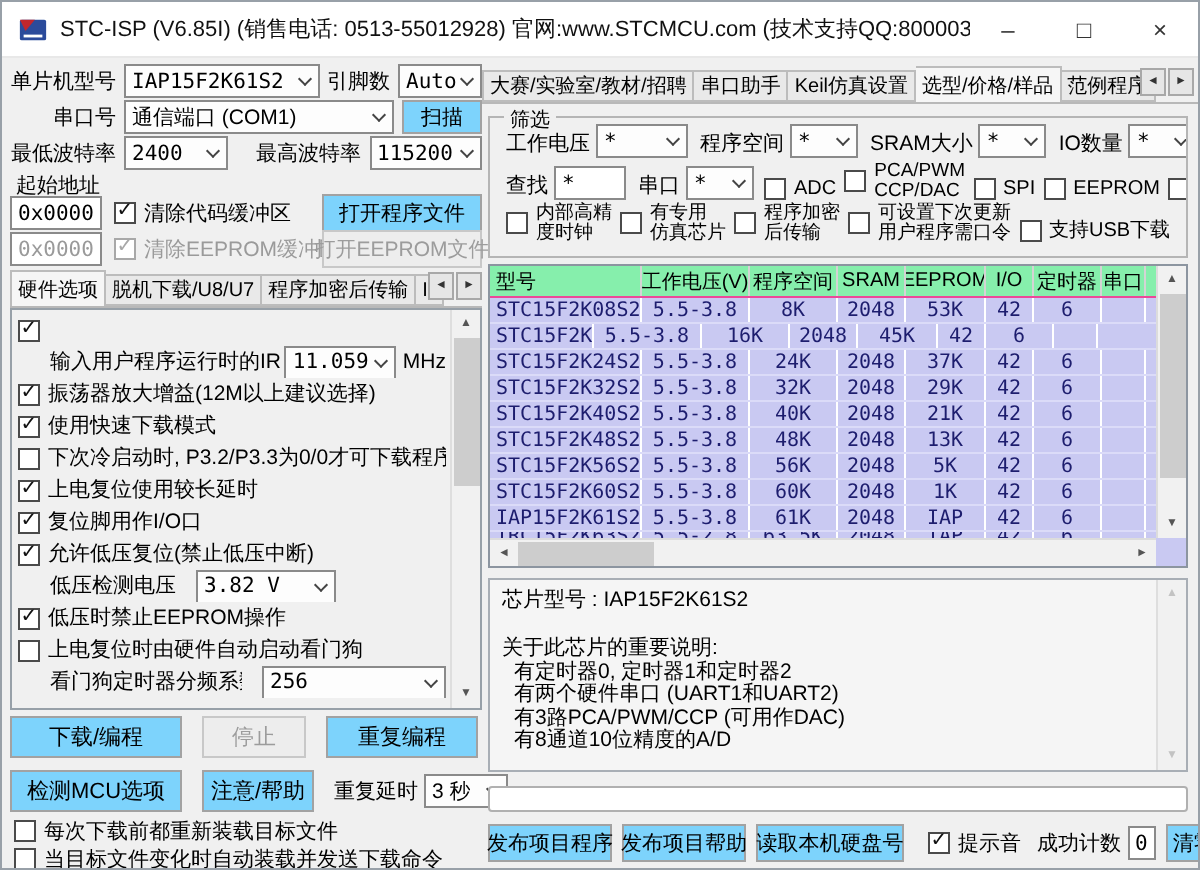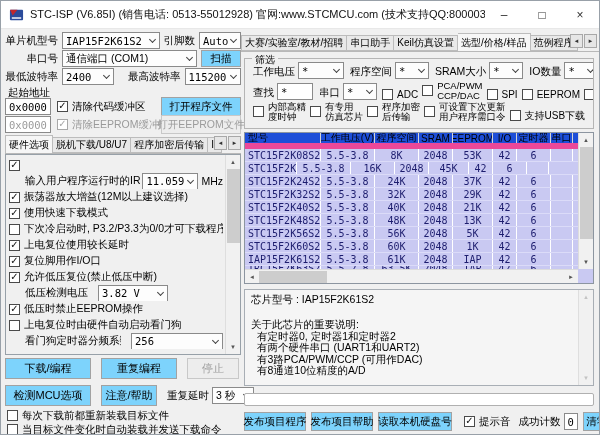--- a/index.html
+++ b/index.html
@@ -72,21 +72,21 @@
 #fselects .flbl{margin-left:6px}
 #fselects .flbl:first-child{margin-left:0}
 .fsel{width:46px}
 .fsel2{width:34px}
 #fsearch{width:36px;margin-right:6px;flex:none}
 .fchk{display:inline-flex;align-items:center;margin-right:4px;flex:none}
 .fclbl{font-size:10px;line-height:10px}
 .fclbl.two{font-size:9.5px;line-height:9.5px;white-space:pre-line}
 
 #grid{position:relative;margin:3px 5px 0 3px;height:152px;border:1px solid #8c95a0;background:#c9c9f2;overflow:hidden}
-#ghead{display:flex;height:16px;background:#1d4ed8;border-bottom:6px solid #ec4899;padding-right:15px;overflow:hidden}
+#ghead{display:flex;height:16px;background:#86efac;border-bottom:1px solid #ec4899;padding-right:15px;overflow:hidden}
 .gh{font-size:10px;display:flex;align-items:center;justify-content:center;border-right:1px solid #d4d4d4;flex:none;overflow:hidden;white-space:nowrap;color:#000}
 .gh:first-child{justify-content:flex-start;padding-left:3px}
 #gbody{position:absolute;left:0;top:16px;right:15px;bottom:14px;overflow:hidden}
 .gr{display:flex;height:13px;border-bottom:1px solid #dbdbf8;background:#c9c9f2;overflow:hidden}
 .gr.partial{height:6px}
 .gc{font-size:10px;color:#1d1d6e;display:flex;align-items:center;justify-content:center;border-right:1px solid #fff;flex:none;white-space:nowrap;overflow:hidden;font-family:"DejaVu Sans Mono","Liberation Mono",monospace}
 .gc.mod{justify-content:flex-start;padding-left:3px}
 #gvsb{position:absolute;top:0;right:0;width:15px;bottom:14px;background:#f1f1f1;border-left:1px solid #dcdcdc;display:flex;flex-direction:column;align-items:center}
 #ghsb{position:absolute;left:0;right:15px;bottom:0;height:14px;background:#f1f1f1;border-top:1px solid #dcdcdc;display:flex;align-items:center}
 .hsbarrow{width:14px;height:14px;display:flex;align-items:center;justify-content:center;font-size:6px;color:#555;flex:none}
@@ -254,22 +254,22 @@
       <div class="vsb">
         <span class="sbarrow">▲</span>
         <span class="sbthumb" style="height:74px"></span>
         <span class="sbfill"></span>
         <span class="sbarrow">▼</span>
       </div>
     </div>
 
     <div id="btnrow1" class="brow">
       <span class="btn" style="width:86px;height:21px;font-size:11px">下载/编程</span>
+      <span class="btn dis" style="width:52px;height:21px;font-size:11px;margin-left:10px">停止</span>
       <span class="btn" style="width:76px;height:21px;font-size:11px;margin-left:10px">重复编程</span>
-      <span class="btn dis" style="width:52px;height:21px;font-size:11px;margin-left:10px">停止</span>
     </div>
 
     <div id="btnrow2" class="brow">
       <span class="btn" style="width:86px;height:21px;font-size:11px">检测MCU选项</span>
       <span class="btn" style="width:56px;height:21px;font-size:11px;margin-left:10px">注意/帮助</span>
       <span class="dlabel" style="margin-left:10px">重复延时</span>
       <span class="combo" style="width:42px;margin-left:3px">
         <span class="cval">3 秒</span>
         <span class="chev"></span>
       </span>

